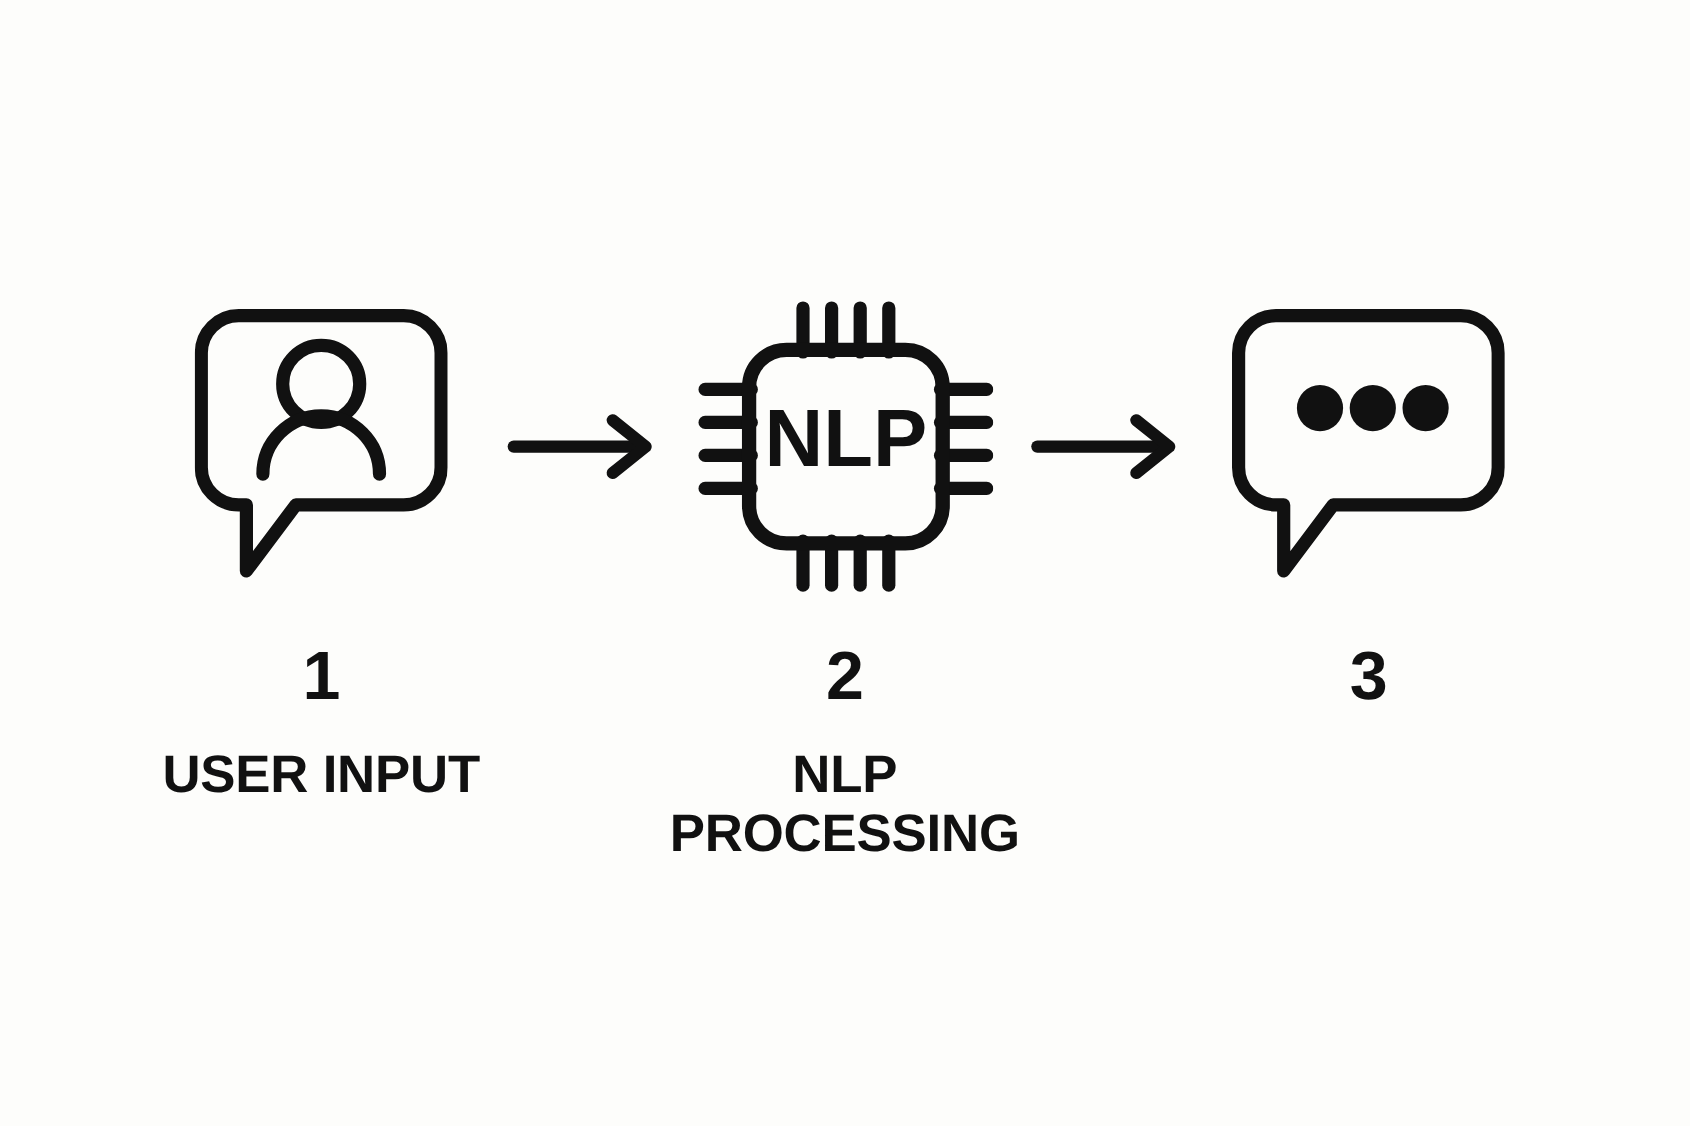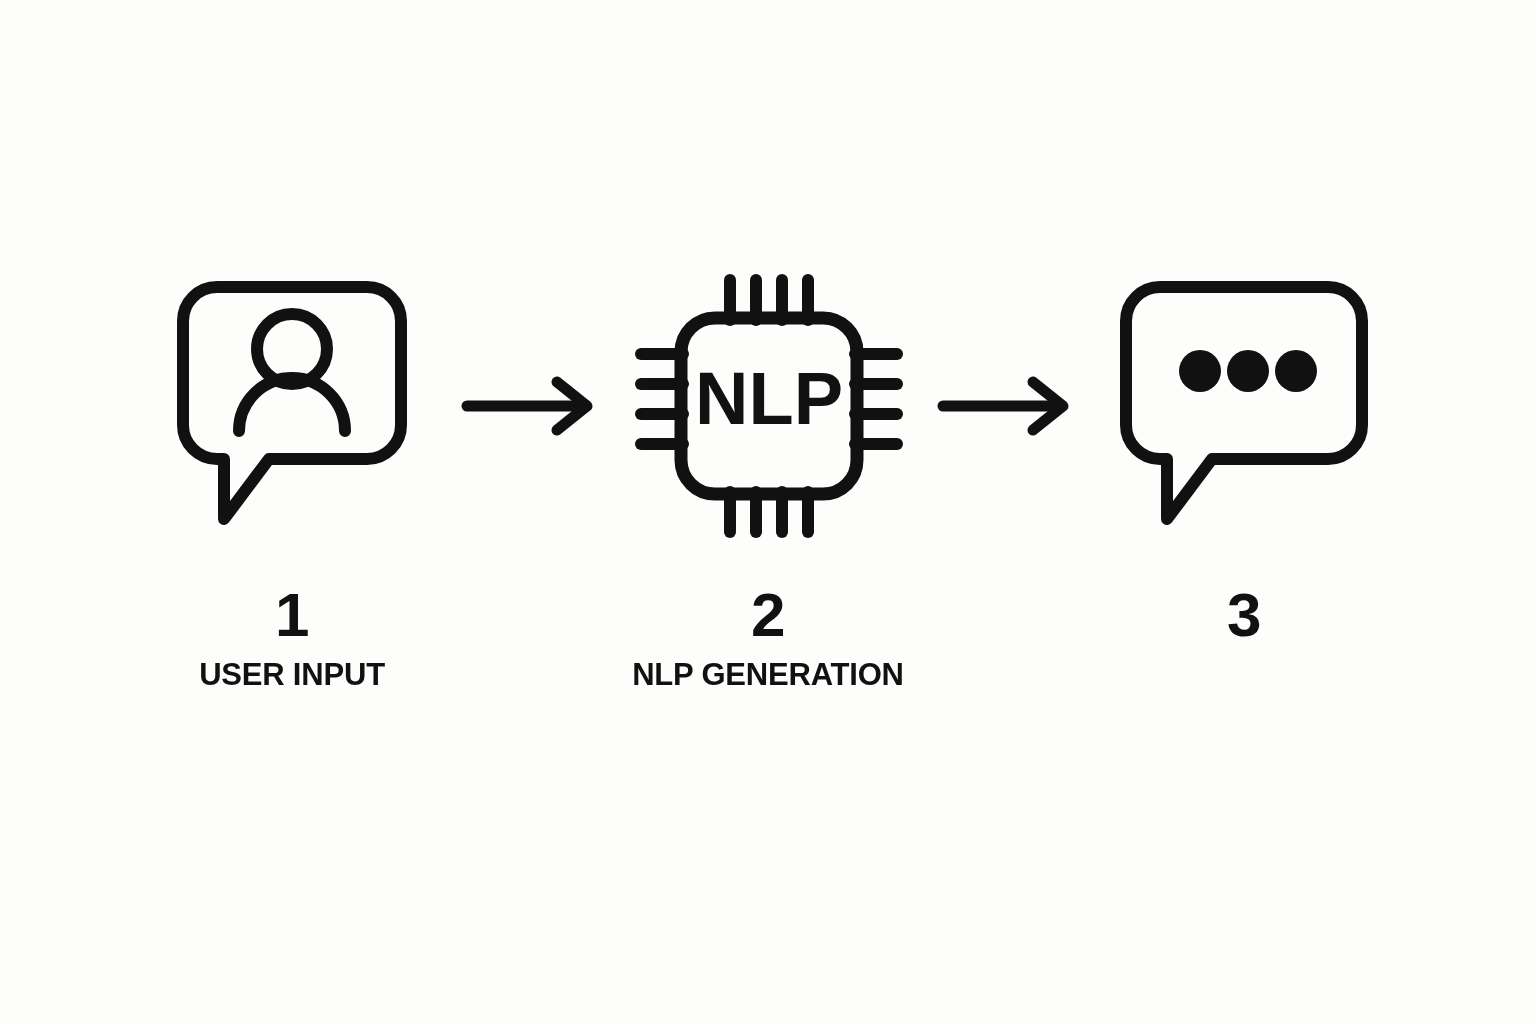--- a/index.html
+++ b/index.html
@@ -58,25 +58,25 @@
   .step-number {
     font-size: 62px;
     font-weight: 700;
     color: #111111;
     line-height: 1;
     margin-top: 44px;
     letter-spacing: -0.5px;
   }
 
   .step-label {
-    font-size: 31px;
+    font-size: 48px;
     font-weight: 700;
     color: #111111;
     line-height: 1.12;
-    margin-top: 12px;
+    margin-top: 32px;
     text-align: center;
     letter-spacing: -0.2px;
     white-space: pre-line;
   }
 
   .arrow-slot {
     width: 176px;
     height: 268px;
     display: flex;
     align-items: center;
@@ -149,21 +149,21 @@
               <path d="M222 172 H264"></path>
             </g>
 
             <rect x="48" y="46" width="176" height="176" rx="34" ry="34" stroke="#111111" stroke-width="13" fill="none"></rect>
 
             <text x="136" y="152" text-anchor="middle" font-family="Liberation Sans, sans-serif" font-size="74" font-weight="700" fill="#111111">NLP</text>
           </svg>
         </span>
       </div>
       <div class="step-number">2</div>
-      <div class="step-label">NLP GENERATION</div>
+      <div class="step-label">NLP PROCESSING</div>
     </div>
 
     <div class="arrow-slot">
       <span>
         <svg width="138" height="70" viewBox="0 0 138 70" fill="none" xmlns="http://www.w3.org/2000/svg">
           <path d="M6 35 H120" stroke="#111111" stroke-width="11" stroke-linecap="round"></path>
           <path d="M96 11 L126 35 L96 59" stroke="#111111" stroke-width="11" stroke-linecap="round" stroke-linejoin="round" fill="none"></path>
         </svg>
       </span>
     </div>

